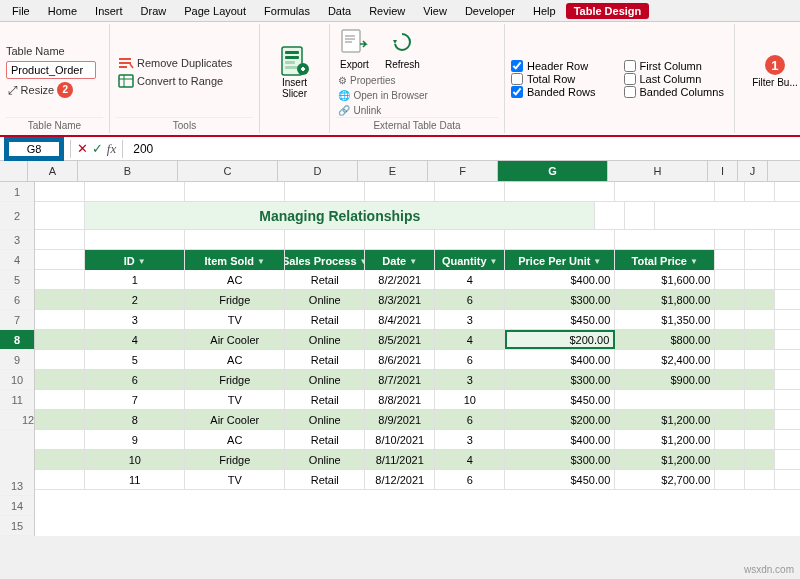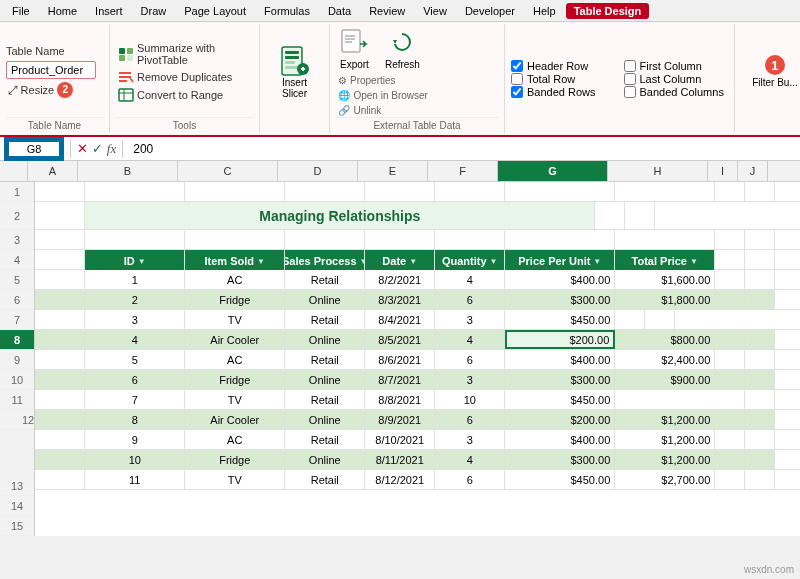--- a/index.html
+++ b/index.html
@@ -366,31 +366,20 @@
         <span style="font-size:12px;">⤢</span>
         <span>Resize</span>
         <span class="badge-circle">2</span>
       </div>
     </div>
     <div class="ribbon-group-label">Table Name</div>
   </div>
 
   <div class="ribbon-group group-tools">
     <div class="ribbon-group-content">
-      <div class="ribbon-btn-row">
-        <span class="btn-icon">
-          <svg width="16" height="14" viewBox="0 0 16 14">
-              <rect x="1" y="1" width="6" height="6" fill="#107c41" rx="1"></rect>
-              <rect x="9" y="1" width="6" height="6" fill="#70b35c" rx="1"></rect>
-              <rect x="1" y="8" width="6" height="6" fill="#70b35c" rx="1"></rect>
-              <rect x="9" y="8" width="6" height="6" fill="#d4edda" rx="1"></rect>
-            </svg>
-        </span>
-        <span>Summarize with PivotTable</span>
-      </div>
       <div class="ribbon-btn-row">
         <span class="btn-icon">
           <svg width="16" height="14" viewBox="0 0 16 14">
               <rect x="1" y="2" width="12" height="2" fill="#e74c3c"></rect>
               <rect x="1" y="6" width="12" height="2" fill="#e74c3c"></rect>
               <rect x="1" y="10" width="8" height="2" fill="#e74c3c"></rect>
               <line x1="12" y1="8" x2="15" y2="12" stroke="#e74c3c" stroke-width="1.5"></line>
             </svg>
         </span>
         <span>Remove Duplicates</span>
@@ -628,20 +617,21 @@
           <div class="grid-cell col-j banded-even"></div>
         </div>
         <div class="grid-row">
           <div class="grid-cell col-b banded-odd"></div>
           <div class="grid-cell col-c banded-odd" style="justify-content: center;">3</div>
           <div class="grid-cell col-d banded-odd" style="justify-content: center;">TV</div>
           <div class="grid-cell col-e banded-odd" style="justify-content: center;">Retail</div>
           <div class="grid-cell col-f banded-odd" style="justify-content: center;">8/4/2021</div>
           <div class="grid-cell col-f banded-odd" style="justify-content: center;">3</div>
           <div class="grid-cell col-g banded-odd" style="justify-content: flex-end;">$450.00</div>
+          <div class="grid-cell col-h banded-odd" style="justify-content: flex-end;">$1,350.00</div>
           <div class="grid-cell col-i banded-odd"></div>
           <div class="grid-cell col-j banded-odd"></div>
         </div>
         <div class="grid-row">
           <div class="grid-cell col-b banded-even"></div>
           <div class="grid-cell col-c banded-even" style="justify-content: center;">4</div>
           <div class="grid-cell col-d banded-even" style="justify-content: center;">Air Cooler</div>
           <div class="grid-cell col-e banded-even" style="justify-content: center;">Online</div>
           <div class="grid-cell col-f banded-even" style="justify-content: center;">8/5/2021</div>
           <div class="grid-cell col-f banded-even" style="justify-content: center;">4</div>

